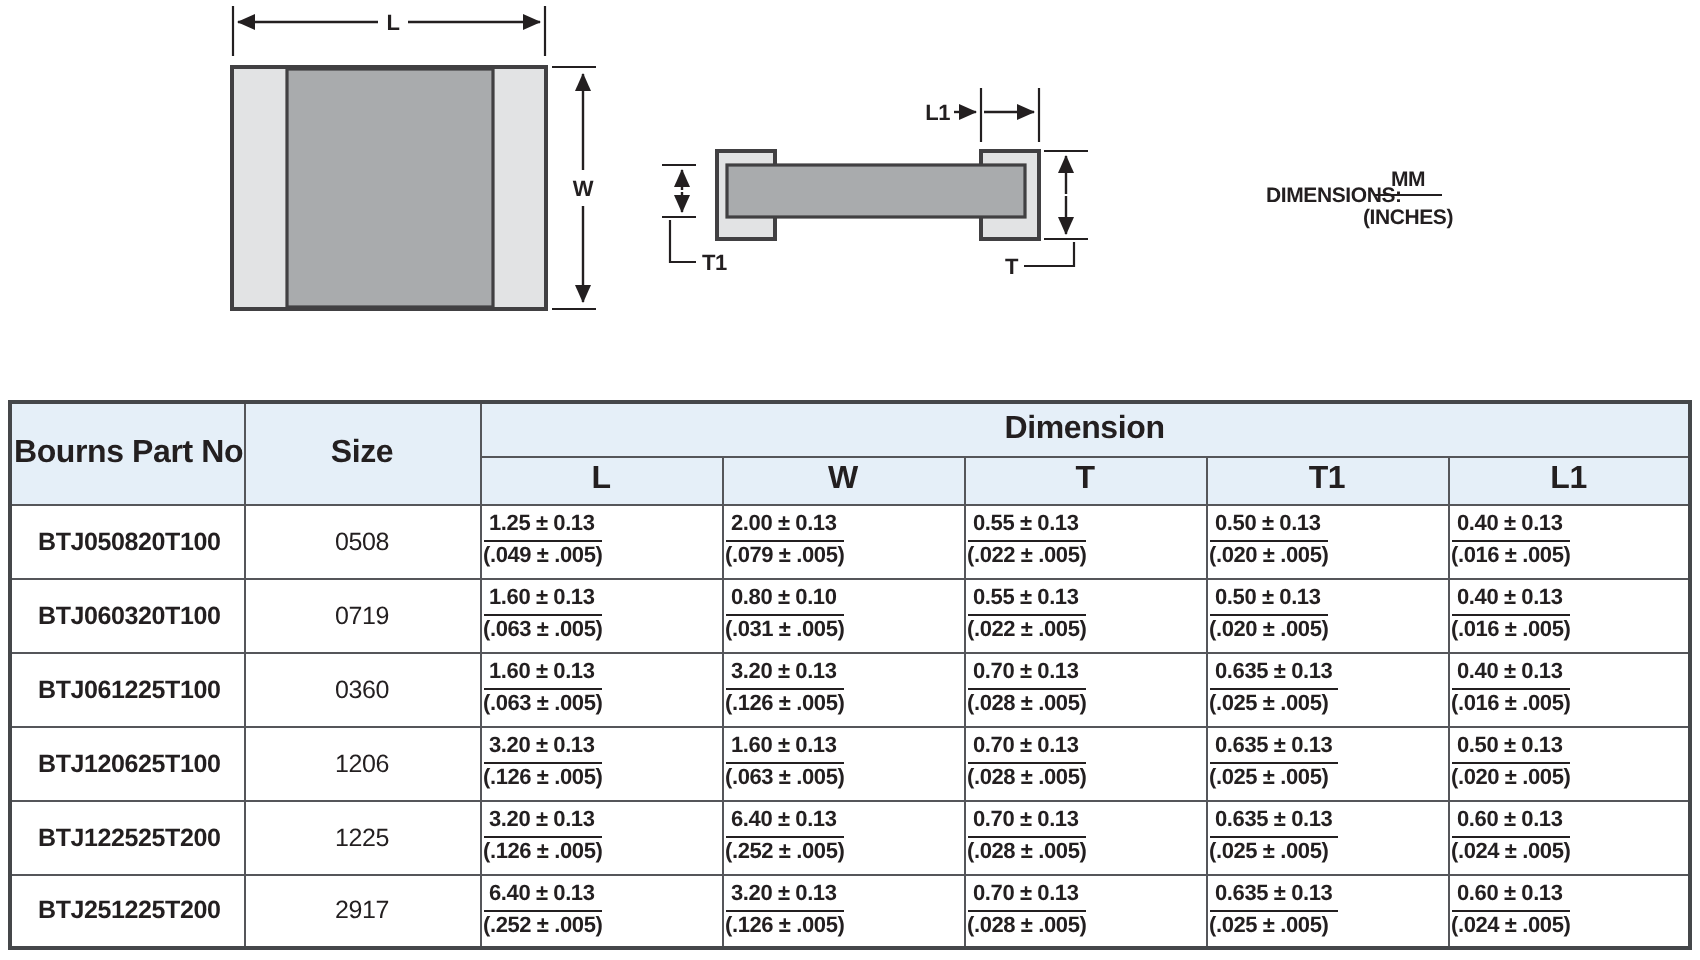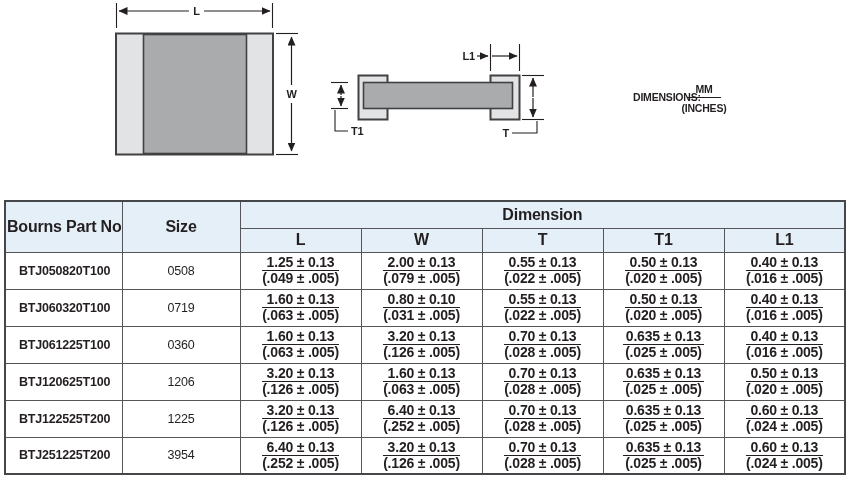--- a/index.html
+++ b/index.html
@@ -39,21 +39,21 @@
   .dim-table th{
     background:var(--hdr-bg);
     font-size:16px;font-weight:bold;text-align:center;
     letter-spacing:-0.2px;
   }
   tr.hdr-top{height:27px;}
   tr.hdr-sub{height:24px;}
   tbody tr{height:37px;}
   td.td-part{font-size:12.5px;font-weight:bold;text-align:left;padding-left:13px;letter-spacing:-0.2px;margin-left:31px;}
   td.td-size{font-size:12.5px;font-weight:normal;text-align:center;letter-spacing:-0.2px;}
-  td.td-dim{font-size:14px;font-weight:bold;text-align:center;letter-spacing:-0.2px;}
+  td.td-dim{font-size:11px;font-weight:bold;letter-spacing:-0.2px;}
   .frac{display:inline-block;line-height:13px;vertical-align:middle;}
   .frac .mm{display:block;border-bottom:1.2px solid var(--ink);padding:0 3px 1px;}
   .frac .inch{display:block;padding-top:1px;}
 </style>
 </head>
 <body>
 
 <div class="page">
 
   <svg class="diagram" width="850" height="198" viewBox="0 0 850 198">
@@ -179,21 +179,21 @@
         <td class="td-part">BTJ122525T200</td>
         <td class="td-size">1225</td>
         <td class="td-dim"><span class="frac"><span class="mm">3.20 ± 0.13</span><span class="inch">(.126 ± .005)</span></span></td>
         <td class="td-dim"><span class="frac"><span class="mm">6.40 ± 0.13</span><span class="inch">(.252 ± .005)</span></span></td>
         <td class="td-dim"><span class="frac"><span class="mm">0.70 ± 0.13</span><span class="inch">(.028 ± .005)</span></span></td>
         <td class="td-dim"><span class="frac"><span class="mm">0.635 ± 0.13</span><span class="inch">(.025 ± .005)</span></span></td>
         <td class="td-dim"><span class="frac"><span class="mm">0.60 ± 0.13</span><span class="inch">(.024 ± .005)</span></span></td>
       </tr>
       <tr>
         <td class="td-part">BTJ251225T200</td>
-        <td class="td-size">3954</td>
+        <td class="td-size">2917</td>
         <td class="td-dim"><span class="frac"><span class="mm">6.40 ± 0.13</span><span class="inch">(.252 ± .005)</span></span></td>
         <td class="td-dim"><span class="frac"><span class="mm">3.20 ± 0.13</span><span class="inch">(.126 ± .005)</span></span></td>
         <td class="td-dim"><span class="frac"><span class="mm">0.70 ± 0.13</span><span class="inch">(.028 ± .005)</span></span></td>
         <td class="td-dim"><span class="frac"><span class="mm">0.635 ± 0.13</span><span class="inch">(.025 ± .005)</span></span></td>
         <td class="td-dim"><span class="frac"><span class="mm">0.60 ± 0.13</span><span class="inch">(.024 ± .005)</span></span></td>
       </tr>
     </tbody>
   </table>
 </div>
 

